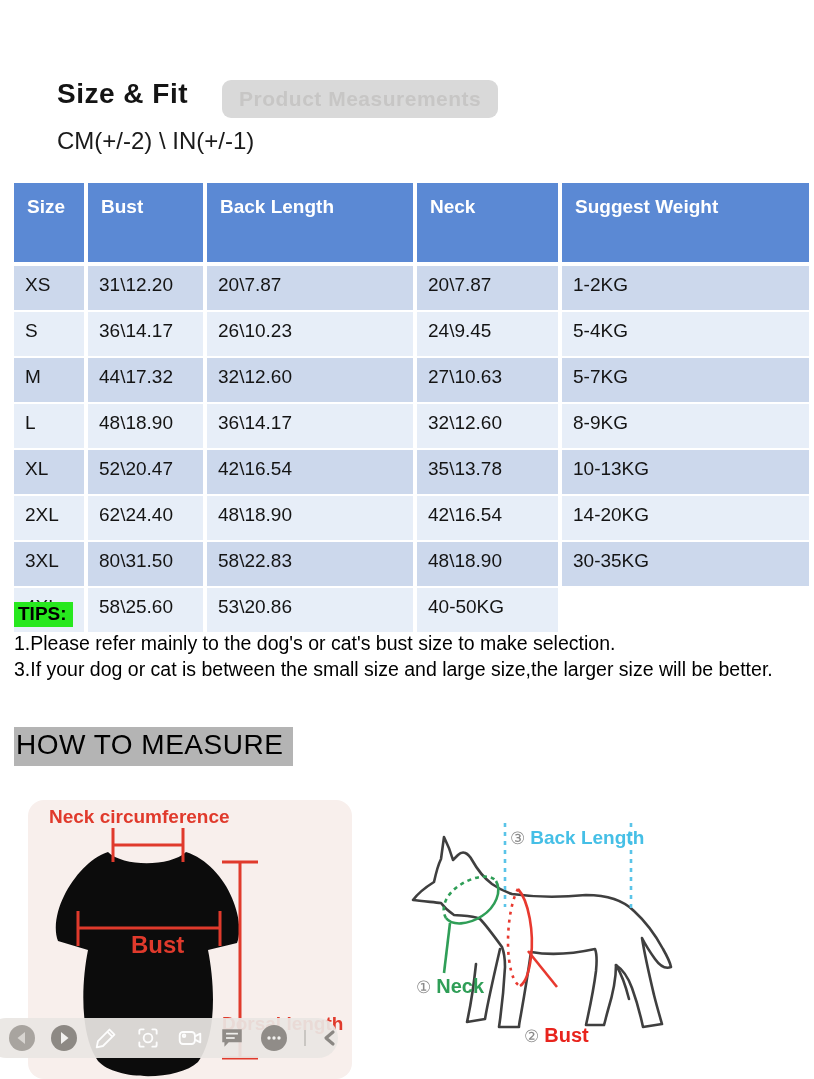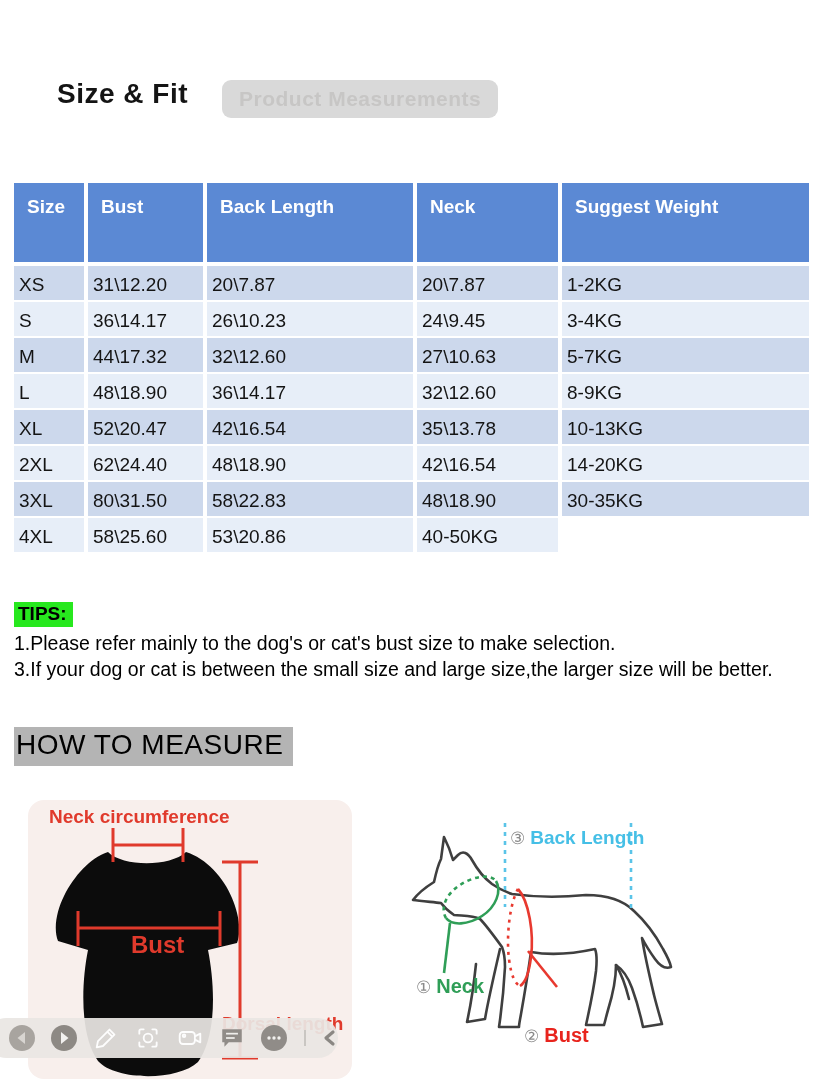--- a/index.html
+++ b/index.html
@@ -12,21 +12,21 @@
          background:#d9d9d9;color:#c7c6c5;font-size:21px;border-radius:9px;font-weight:bold;letter-spacing:.5px;}
   .unit-note{position:absolute;left:57px;top:127px;font-size:24px;color:#1a1a1a;}
 
   
   .size-table{position:absolute;left:14px;top:183px;width:796px;}
   .t-row{display:grid;grid-template-columns:70px 115px 206px 141px 247px;column-gap:4px;margin-bottom:2px;}
   .t-head{margin-bottom:4px;}
   .t-head .cell{background:#5b89d4;color:#fff;font-weight:bold;height:79px;
                 font-size:19px;padding:13px 0 0 13px;box-sizing:border-box;}
   .t-row .cell{font-size:19px;}
-  .t-body .cell{height:34px;line-height:38px;padding-left:5px;box-sizing:border-box;}
+  .t-body .cell{height:44px;line-height:38px;padding-left:11px;box-sizing:border-box;}
   .t-row.odd .cell{background:#ccd8ec;}
   .t-row.even .cell{background:#e7eef8;}
 
   
   .tips-label{position:absolute;left:14px;top:602px;background:#27e81e;color:#000;
               font-weight:bold;font-size:19px;padding:1px 6px 2px 4px;}
   .tips-text{position:absolute;left:14px;top:630px;width:762px;font-size:19.5px;line-height:26px;color:#000;}
 
   
   .htm-title{position:absolute;left:14px;top:727px;background:#b4b4b4;color:#000;
@@ -56,20 +56,21 @@
   .tb-item:last-child{margin-right:0;}
   .tb-divider{width:2px;height:16px;background:#c9c6c2;margin:0 10px 0 2px;flex:0 0 auto;}
 </style>
 </head>
 <body>
 
 <div id="screen">
 
   <div class="title">Size &amp; Fit</div>
   <div class="badge">Product Measurements</div>
+  <div class="unit-note">CM(+/-2) \ IN(+/-1)</div>
 
   <div class="size-table">
     <div class="t-row t-head">
       <div class="cell">Size</div>
       <div class="cell">Bust</div>
       <div class="cell">Back Length</div>
       <div class="cell">Neck</div>
       <div class="cell">Suggest Weight</div>
     </div>
     <div class="t-body">
@@ -78,21 +79,21 @@
         <div class="cell">31\12.20</div>
         <div class="cell">20\7.87</div>
         <div class="cell">20\7.87</div>
         <div class="cell">1-2KG</div>
       </div>
       <div class="t-row even">
         <div class="cell">S</div>
         <div class="cell">36\14.17</div>
         <div class="cell">26\10.23</div>
         <div class="cell">24\9.45</div>
-        <div class="cell">3-4KG</div>
+        <div class="cell">5-4KG</div>
       </div>
       <div class="t-row odd">
         <div class="cell">M</div>
         <div class="cell">44\17.32</div>
         <div class="cell">32\12.60</div>
         <div class="cell">27\10.63</div>
         <div class="cell">5-7KG</div>
       </div>
       <div class="t-row even">
         <div class="cell">L</div>

